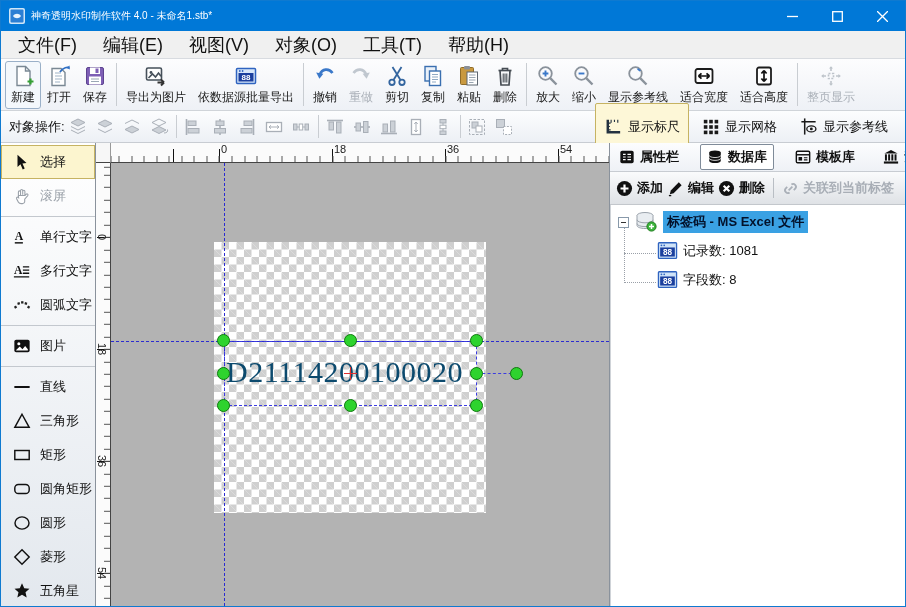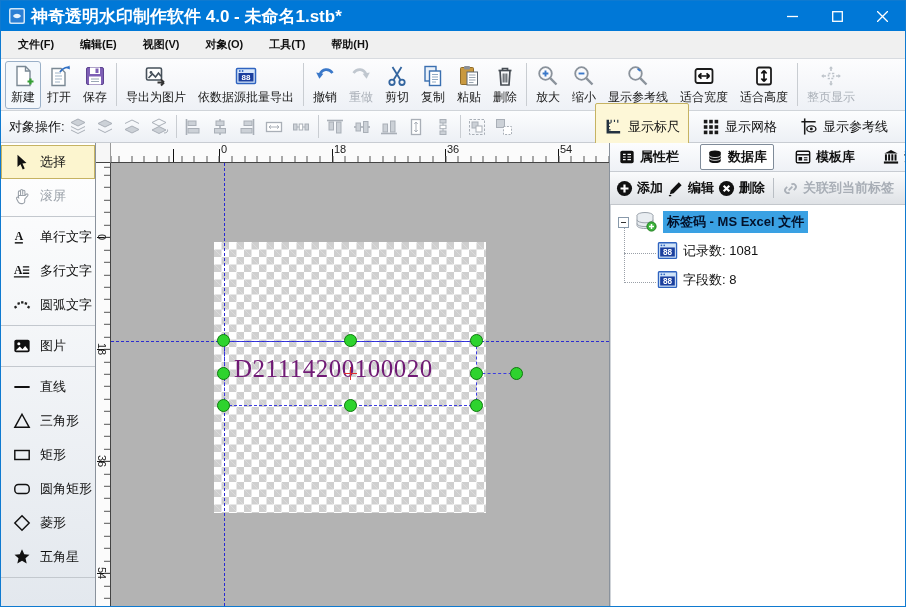--- a/index.html
+++ b/index.html
@@ -2,26 +2,26 @@
 <html><head>
 <meta charset="utf-8">
 <style>
   html,body{margin:0;padding:0;background:#444;}
   *{box-sizing:border-box;}
   .app{width:906px;height:607px;position:relative;overflow:hidden;background:#f0f0f0;
        border:1px solid #0f7ad0;font-family:"Liberation Sans",sans-serif;color:#111;}
   
   .titlebar{height:30px;background:#0078d7;display:flex;align-items:center;color:#fff;}
   .titlebar .appicon{width:16px;height:16px;margin:0 6px 0 8px;flex:0 0 auto;}
-  .titlebar .title{font-size:17px;flex:1 1 auto;white-space:nowrap;font-weight:bold;}
+  .titlebar .title{font-size:10px;flex:1 1 auto;white-space:nowrap;}
   .winbtn{width:45px;height:30px;display:flex;align-items:center;justify-content:center;}
   
   .menubar{height:28px;background:#f0f0f0;display:flex;align-items:center;padding-left:4px;
            border-bottom:1px solid #d8dbe0;}
-  .menu-item{font-size:11px;padding:5px 13px;white-space:nowrap;font-weight:bold;}
+  .menu-item{font-size:18px;padding:5px 13px;white-space:nowrap;}
   
   .toolbar{height:52px;background:linear-gradient(#fdfdfe,#eef1f6);display:flex;align-items:center;
            padding:0 4px;border-bottom:1px solid #d0d4d9;}
   .tbtn{display:flex;flex-direction:column;align-items:center;justify-content:center;
         padding:2px 5px;gap:1px;border:1px solid transparent;border-radius:3px;}
   .tbtn .tlabel{font-size:12px;white-space:nowrap;color:#1a1a1a;}
   .tbtn.focused{border:1px solid #9ab0c8;background:#f4f8fc;}
   .tbtn.disabled .tlabel{color:#aab0b8;}
   .tsep{width:1px;align-self:stretch;margin:4px 3px;background:#c9cdd2;}
   .ticon{height:24px;display:flex;align-items:center;justify-content:center;}
@@ -70,21 +70,21 @@
            background-image:
              linear-gradient(45deg,#cfcfcf 25%,transparent 25%,transparent 75%,#cfcfcf 75%),
              linear-gradient(45deg,#cfcfcf 25%,transparent 25%,transparent 75%,#cfcfcf 75%);
            background-size:15px 15px;background-position:0 0,7.5px 7.5px;z-index:1;}
   .h-guide{position:absolute;left:0;right:0;top:178px;border-top:1px dashed #2b2bd0;z-index:2;}
   .v-guide{position:absolute;top:0;bottom:0;left:113px;border-left:1px dashed #2b2bd0;z-index:2;}
   .selbox{position:absolute;left:113px;top:178px;width:253px;height:65px;
           border:1px dashed #3c3ce0;z-index:3;}
   .rot-link{position:absolute;left:366px;top:210px;width:40px;border-top:1px dashed #3c3ce0;z-index:3;}
   .canvas-text{position:absolute;left:115px;top:192px;font-family:"Liberation Serif",serif;
-               font-size:25px;color:#701a75;white-space:nowrap;z-index:4;letter-spacing:0.5px;margin-left:8px;}
+               font-size:30px;color:#0c4a6e;white-space:nowrap;z-index:4;letter-spacing:0.5px;}
   .handle{position:absolute;width:13px;height:13px;border-radius:50%;background:#2ed32e;
           border:1px solid #0e7a0e;z-index:6;margin:-7px 0 0 -7px;}
   .redcross{position:absolute;left:239px;top:210px;z-index:5;}
   .redcross:before,.redcross:after{content:"";position:absolute;background:#e03030;}
   .redcross:before{left:-6px;top:0;width:13px;height:1px;}
   .redcross:after{left:0;top:-6px;width:1px;height:13px;}
   
   .rpanel{width:296px;flex:0 0 auto;display:flex;flex-direction:column;background:#f2f4f7;
           border-left:1px solid #8a929c;}
   .rtabs{height:29px;display:flex;align-items:center;padding:0 2px;gap:14px;
@@ -569,20 +569,28 @@
         <span class="ic">
             <svg width="18" height="18" viewBox="0 0 20 20">
               <rect x="2" y="5" width="16" height="10" rx="4" fill="none" stroke="#111" stroke-width="1.6"></rect>
             </svg>
           </span>
         <span>圆角矩形</span>
       </div>
       <div class="tool">
         <span class="ic">
             <svg width="18" height="18" viewBox="0 0 20 20">
+              <ellipse cx="10" cy="10" rx="7.8" ry="6.8" fill="none" stroke="#111" stroke-width="1.6"></ellipse>
+            </svg>
+          </span>
+        <span>圆形</span>
+      </div>
+      <div class="tool">
+        <span class="ic">
+            <svg width="18" height="18" viewBox="0 0 20 20">
               <path d="M10 2L18 10L10 18L2 10z" fill="none" stroke="#111" stroke-width="1.6"></path>
             </svg>
           </span>
         <span>菱形</span>
       </div>
       <div class="tool">
         <span class="ic">
             <svg width="18" height="18" viewBox="0 0 20 20">
               <path d="M10 1.5l2.5 5.4 5.8.6-4.4 3.9 1.3 5.8L10 14.3l-5.2 2.9 1.3-5.8L1.7 7.5l5.8-.6z" fill="#111"></path>
             </svg>

